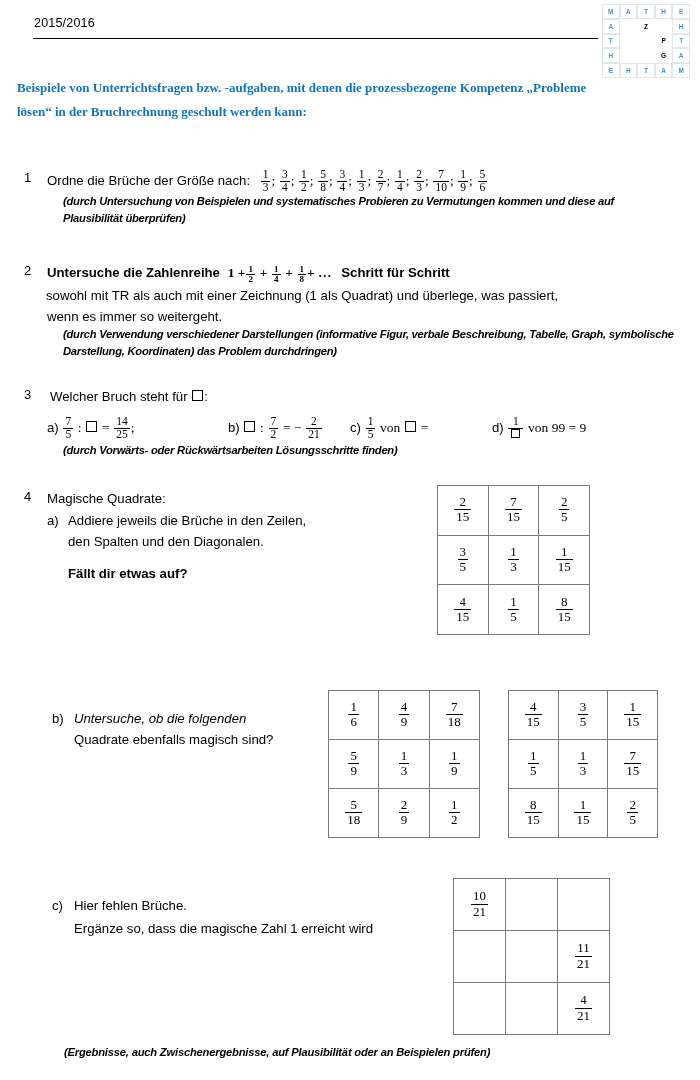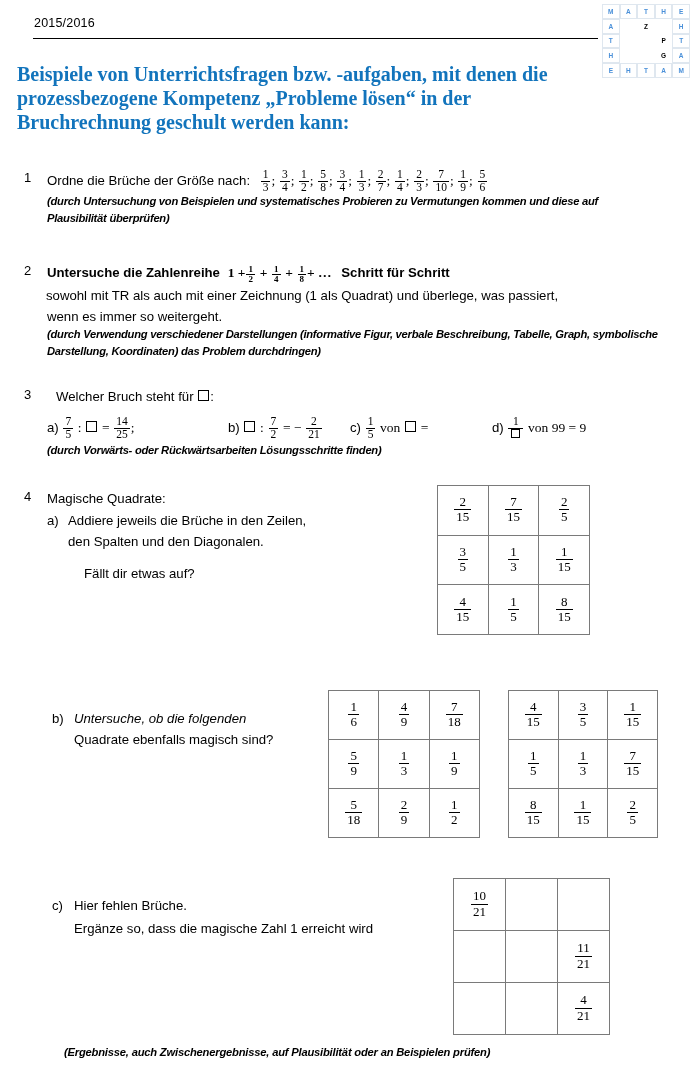--- a/index.html
+++ b/index.html
@@ -61,45 +61,46 @@
     font-weight: bold;
     color: #4a90d9;
     box-sizing: border-box;
   }
   #logo .lcell.inner { border-color: transparent; color: #000; }
   #logo .lcell.blank { border-color: transparent; }
 
   
   #intro {
     position: absolute;
-    left: 17px; top: 62px;
+    left: 17px; top: 76px;
     width: 575px;
     color: #1274BC;
     font-weight: bold;
-    font-size: 20px;
+    font-size: 13px;
     line-height: 24px;
     font-family: "Liberation Serif", serif;
   }
 
   
   .task-num {
     position: absolute;
     font-size: 13px;
   }
   .task-body {
     position: absolute;
     font-size: 13.2px;
     line-height: 21px;
   }
   .hint {
     font-style: italic;
     font-weight: bold;
     font-size: 11.2px;
     line-height: 17px;
     letter-spacing: -0.25px;
+    margin-left: 16px;
   }
 
   
   .frac {
     display: inline-block;
     vertical-align: -0.45em;
     text-align: center;
     font-family: "Liberation Serif", serif;
     line-height: 1.02;
     margin: 0 1px;
@@ -219,21 +220,21 @@
     <span class="mathtxt">+</span> <span class="frac sm"><span class="num">1</span><span class="den">4</span></span>
     <span class="mathtxt">+</span> <span class="frac sm"><span class="num">1</span><span class="den">8</span></span><span class="mathtxt">+ …</span>
   </span>
   <span style="margin-left:6px;">Schritt für Schritt</span>
 </div>
 <div class="task-body" style="left:46px; top:285px; width:640px;">sowohl mit TR als auch mit einer Zeichnung (1 als Quadrat) und überlege, was passiert,</div>
 <div class="task-body" style="left:47px; top:306px; width:640px;">wenn es immer so weitergeht.</div>
 <div class="task-body hint" style="left:47px; top:326px; width:615px;">(durch Verwendung verschiedener Darstellungen (informative Figur, verbale Beschreibung, Tabelle, Graph, symbolische Darstellung, Koordinaten) das Problem durchdringen)</div>
 
 <div class="task-num" style="left:24px; top:387px;">3</div>
-<div class="task-body" style="left:56px; top:386px; width:640px;">
+<div class="task-body" style="left:50px; top:386px; width:640px;">
   <span>Welcher Bruch steht für</span>
   <span class="sqbox"></span><span>:</span>
 </div>
 
 <div class="task-body" style="left:47px; top:416px;">
   <span>a)</span>
   <span class="frac"><span class="num">7</span><span class="den">5</span></span>
   <span class="mathtxt">:</span>
   <span class="sqbox"></span>
   <span class="mathtxt">=</span>
@@ -264,21 +265,21 @@
 </div>
 
 <div class="task-body hint" style="left:47px; top:442px; width:600px;">(durch Vorwärts- oder Rückwärtsarbeiten Lösungsschritte finden)</div>
 
 <div class="task-num" style="left:24px; top:489px;">4</div>
 <div class="task-body" style="left:47px; top:488px;">Magische Quadrate:</div>
 
 <div class="task-body" style="left:47px; top:510px;">a)</div>
 <div class="task-body" style="left:68px; top:510px;">Addiere jeweils die Brüche in den Zeilen,</div>
 <div class="task-body" style="left:68px; top:531px;">den Spalten und den Diagonalen.</div>
-<div class="task-body" style="left:84px; top:563px;">Fällt dir etwas auf?</div>
+<div class="task-body" style="left:68px; top:563px;font-weight:bold;">Fällt dir etwas auf?</div>
 
 <table class="msq" id="msq-a" style="left:437px; top:485px; width:153px; height:150px;">
   <tbody>
       <tr>
     <td><span class="cellfrac"><span class="num">2</span><span class="den">15</span></span></td>
     <td><span class="cellfrac"><span class="num">7</span><span class="den">15</span></span></td>
     <td><span class="cellfrac"><span class="num">2</span><span class="den">5</span></span></td>
   </tr>
   <tr>
     <td><span class="cellfrac"><span class="num">3</span><span class="den">5</span></span></td>

